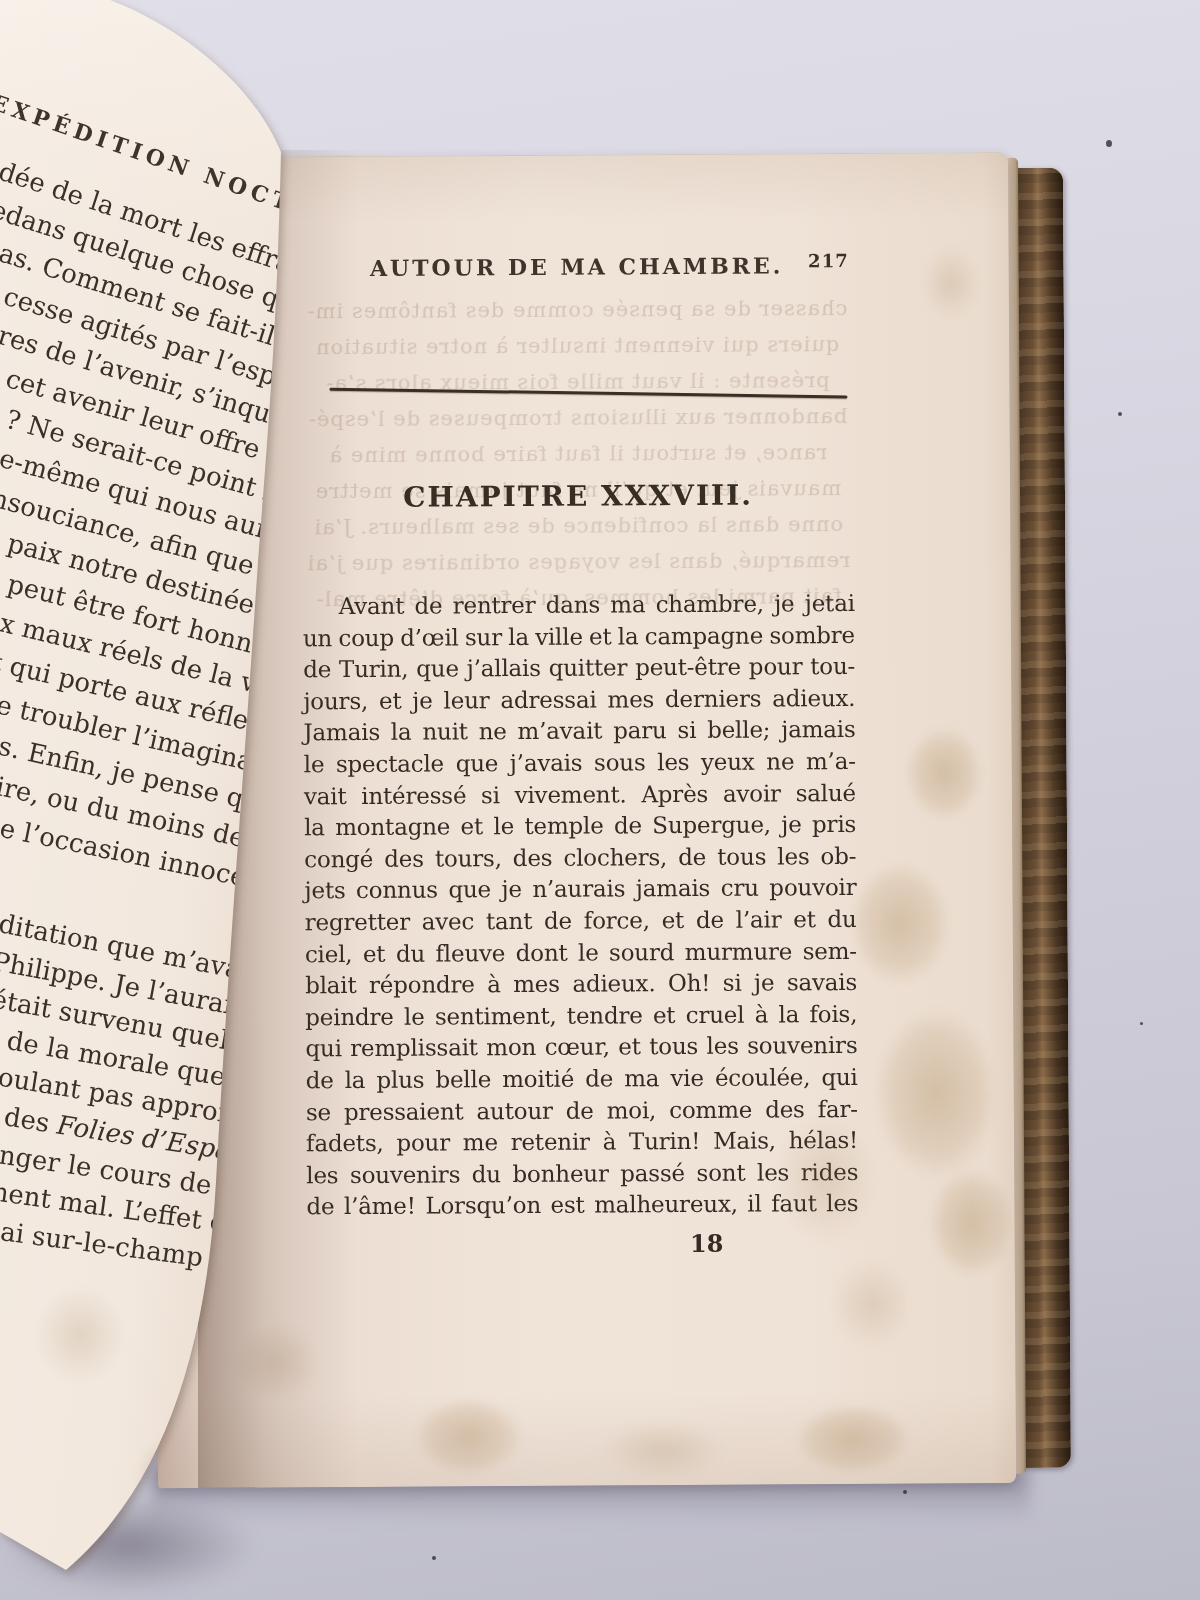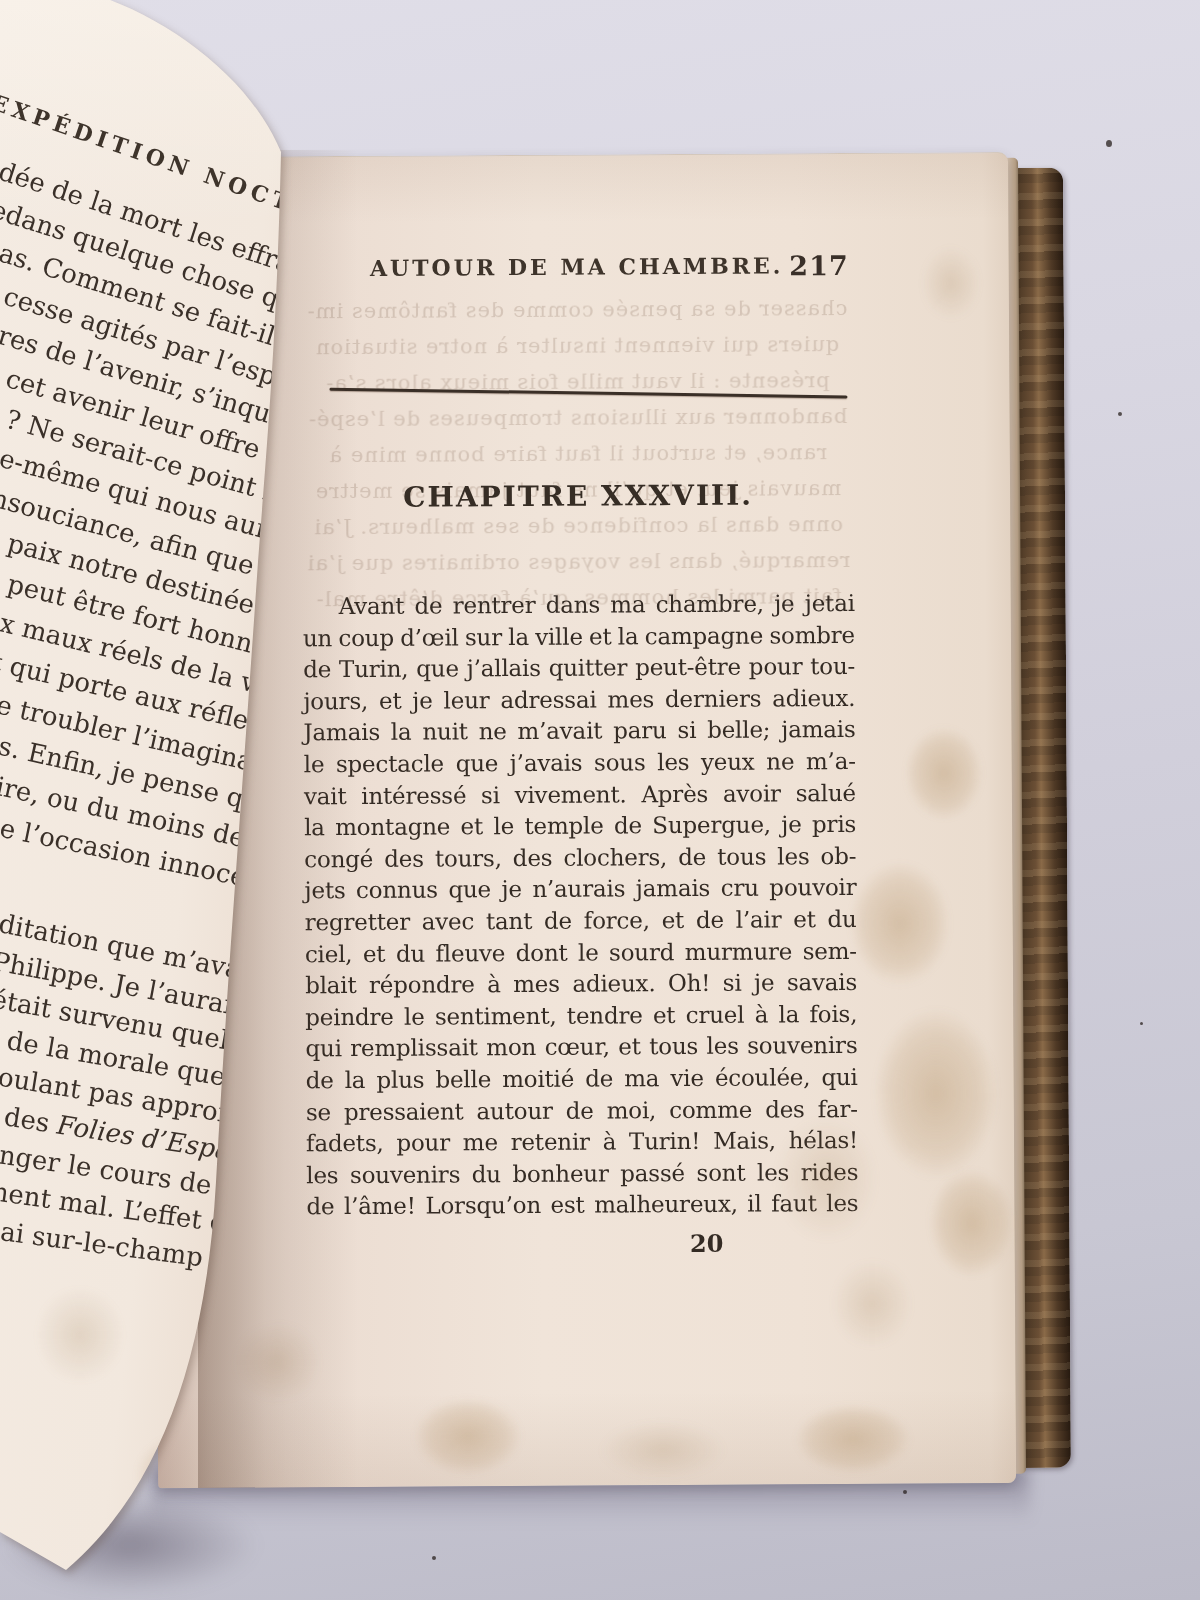--- a/index.html
+++ b/index.html
@@ -29,21 +29,21 @@
   .right-page{position:absolute;left:150px;top:152px;width:858px;height:1330px;z-index:4;
     transform:rotate(-0.35deg);transform-origin:top right;
     border-radius:4px 10px 8px 4px;
     background:
       linear-gradient(180deg,rgba(150,118,96,.10) 0%,rgba(150,118,96,0) 5%,rgba(150,118,96,0) 93%,rgba(150,118,96,.14) 100%),
       linear-gradient(90deg,#c9b3a8 0%,#e0cfc3 6%,#ebdcd1 15%,#f0e4d9 45%,#efe2d6 75%,#eadcce 97%,#e2d2c2 100%);
     box-shadow:0 5px 12px rgba(70,60,80,.28);
     border-top:1px solid #d3c6b8; color:#3a3029;}
   .rp-header{position:absolute;left:150px;top:98px;width:552px;text-align:center;}
   .rp-title{display:inline-block;font-size:22px;font-weight:bold;letter-spacing:3px;color:#3e342b;}
-  .rp-pagenum{position:absolute;right:4px;top:-2px;font-size:27px;font-weight:bold;letter-spacing:1px;}
+  .rp-pagenum{position:absolute;right:4px;top:-2px;font-size:18px;font-weight:bold;letter-spacing:1px;}
   .bt-wrap{position:absolute;left:150px;top:142px;width:552px;}
   .bt-line{height:36px;font-size:21px;color:rgba(108,80,62,.20);transform:scaleX(-1);
     white-space:nowrap;overflow:hidden;text-align:center;filter:blur(.5px);letter-spacing:1px;}
   .section-rule{position:absolute;left:178px;top:236px;width:518px;height:3px;background:#3a2f27;
     transform:rotate(1.2deg);border-radius:2px;box-shadow:0 1px 1px rgba(120,95,80,.4);}
   .chapter{position:absolute;left:150px;top:324px;width:552px;text-align:center;
     font-size:28px;font-weight:bold;letter-spacing:2px;color:#362d25;}
   .rp-body{position:absolute;left:150px;top:436px;width:552px;}
   .rp-line{height:31.6px;font-size:23px;color:#342b24;text-align:justify;text-align-last:justify;
     word-spacing:-1px;letter-spacing:-0.2px;white-space:normal;overflow:visible;}
@@ -126,21 +126,21 @@
         <div class="rp-line">blait répondre à mes adieux. Oh! si je savais</div>
         <div class="rp-line">peindre le sentiment, tendre et cruel à la fois,</div>
         <div class="rp-line">qui remplissait mon cœur, et tous les souvenirs</div>
         <div class="rp-line">de la plus belle moitié de ma vie écoulée, qui</div>
         <div class="rp-line">se pressaient autour de moi, comme des far-</div>
         <div class="rp-line">fadets, pour me retenir à Turin! Mais, hélas!</div>
         <div class="rp-line">les souvenirs du bonheur passé sont les rides</div>
         <div class="rp-line">de l’âme! Lorsqu’on est malheureux, il faut les</div>
       </div>
 
-    <div class="signature">20</div>
+    <div class="signature">18</div>
 
     <div class="stain soft" style="left:760px;top:80px;width:80px;height:100px;"></div>
     <div class="stain" style="left:740px;top:560px;width:100px;height:120px;"></div>
     <div class="stain" style="left:680px;top:690px;width:130px;height:160px;"></div>
     <div class="stain" style="left:700px;top:830px;width:160px;height:220px;"></div>
     <div class="stain soft" style="left:600px;top:940px;width:140px;height:170px;"></div>
     <div class="stain" style="left:760px;top:1000px;width:110px;height:140px;"></div>
     <div class="stain soft" style="left:660px;top:1090px;width:110px;height:120px;"></div>
     <div class="stain" style="left:240px;top:1230px;width:140px;height:100px;"></div>
     <div class="stain soft" style="left:420px;top:1255px;width:170px;height:80px;"></div>

